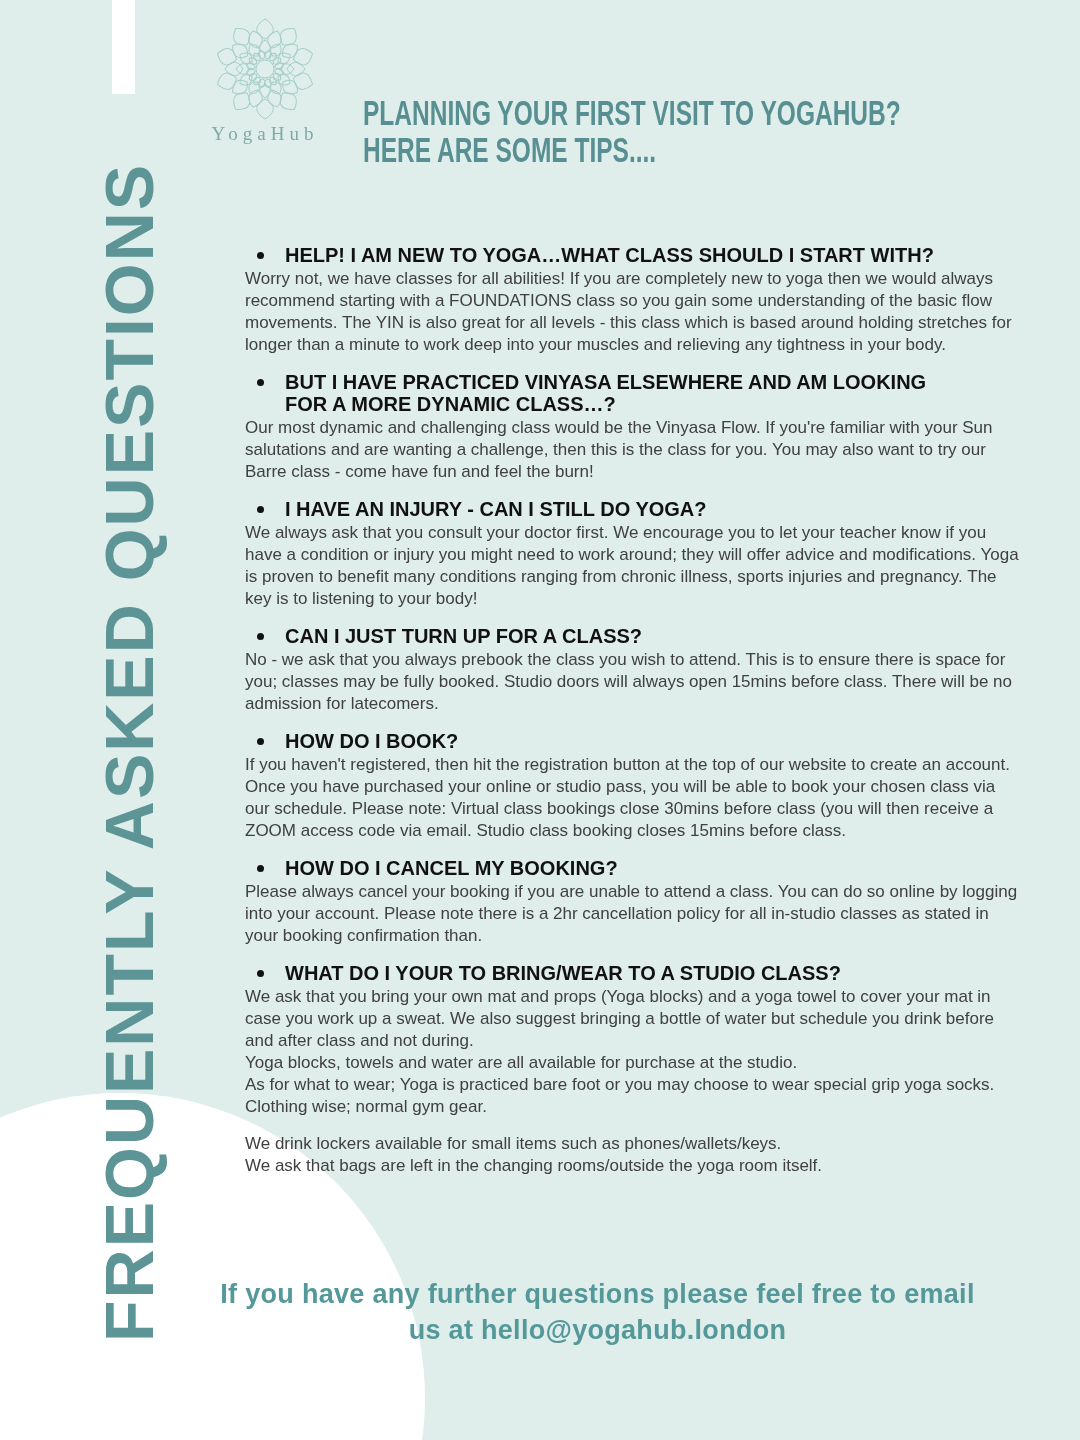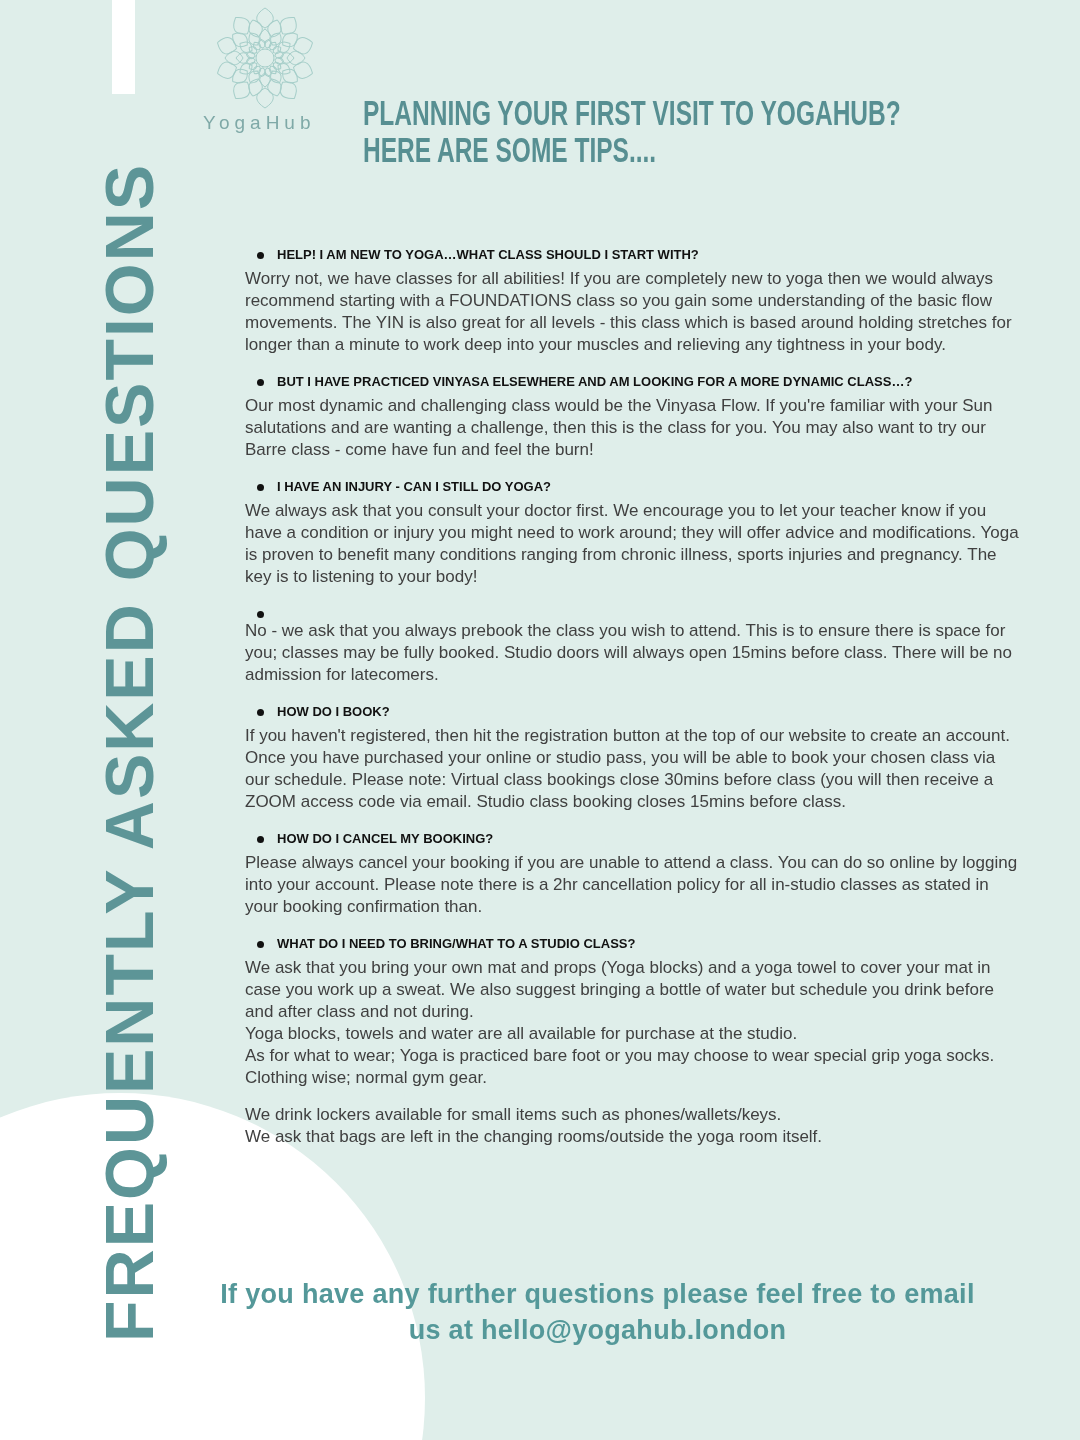--- a/index.html
+++ b/index.html
@@ -40,23 +40,24 @@
     font-weight:bold;
     letter-spacing:2px;
     color:#5d9597;
     white-space:nowrap;
     line-height:70px;
   }
 
   
   .logo {
     position:absolute;
-    left:203px; top:6px;
+    left:203px; top:17px;
     width:124px;
-    text-align:left;
+    text-align:center;
+    font-family:Liberation Serif, serif;
   }
   .logo svg { display:block; margin:0 auto; }
   .logo .wordmark {
     margin-top:2px;
     font-size:19px;
     letter-spacing:5px;
     color:#7fa9a7;
     font-weight:normal;
   }
 
@@ -81,23 +82,24 @@
     left:245px; top:244px;
     width:775px;
   }
   .faq-item { margin-bottom:15px; }
   .faq-q {
     display:flex;
     margin-left:12px;
     margin-bottom:2px;
     padding-right:55px;
     font-weight:bold;
-    font-size:13px;
+    font-size:20px;
     line-height:22px;
     color:#111111;
+    gap:8px;
   }
   .bullet-dot {
     flex:none;
     width:7px; height:7px;
     border-radius:50%;
     background:#111111;
     margin:8px 13px 0 0;
   }
   .a-line {
     font-size:17px;
@@ -231,20 +233,21 @@
       <span class="q-text">I HAVE AN INJURY - CAN I STILL DO YOGA?</span>
     </div>
     <div class="faq-a">
           <div class="a-line">We always ask that you consult your doctor first.  We encourage you to let your teacher know if you have a condition or injury you might need to work around; they will offer advice and modifications. Yoga is proven to benefit many conditions ranging from chronic illness, sports injuries and pregnancy. The key is to listening to your body!</div>
         </div>
   </div>
 
   <div class="faq-item">
     <div class="faq-q">
       <span class="bullet-dot"></span>
+      <span class="q-text">CAN I JUST TURN UP FOR A CLASS?</span>
     </div>
     <div class="faq-a">
           <div class="a-line">No - we ask that you always prebook the class you wish to attend.  This is to ensure there is space for you; classes may be fully booked.  Studio doors will always open 15mins before class.  There will be no admission for latecomers.</div>
         </div>
   </div>
 
   <div class="faq-item">
     <div class="faq-q">
       <span class="bullet-dot"></span>
       <span class="q-text">HOW DO I BOOK?</span>
@@ -260,21 +263,21 @@
       <span class="q-text">HOW DO I CANCEL MY BOOKING?</span>
     </div>
     <div class="faq-a">
           <div class="a-line">Please always cancel your booking if you are unable to attend a class.  You can do so online by logging into your account.  Please note there is a 2hr cancellation policy for all in-studio classes  as stated in your booking confirmation than.</div>
         </div>
   </div>
 
   <div class="faq-item">
     <div class="faq-q">
       <span class="bullet-dot"></span>
-      <span class="q-text">WHAT DO I NEED TO BRING/WHAT TO A STUDIO CLASS?</span>
+      <span class="q-text">WHAT DO I YOUR TO BRING/WEAR TO A STUDIO CLASS?</span>
     </div>
     <div class="faq-a">
           <div class="a-line">We ask that you bring your own mat and props (Yoga blocks) and a yoga towel to cover your mat  in case you work up a sweat.  We also suggest bringing a bottle of water but schedule you drink before and after class and not during.</div>
           <div class="a-line">Yoga blocks, towels and water are all available for purchase at the studio.</div>
           <div class="a-line">As for what to wear; Yoga is practiced bare foot or you may choose to wear special grip yoga socks. Clothing wise; normal gym gear.</div>
         </div>
   </div>
 
   <div class="faq-item">
     <div class="faq-a">

